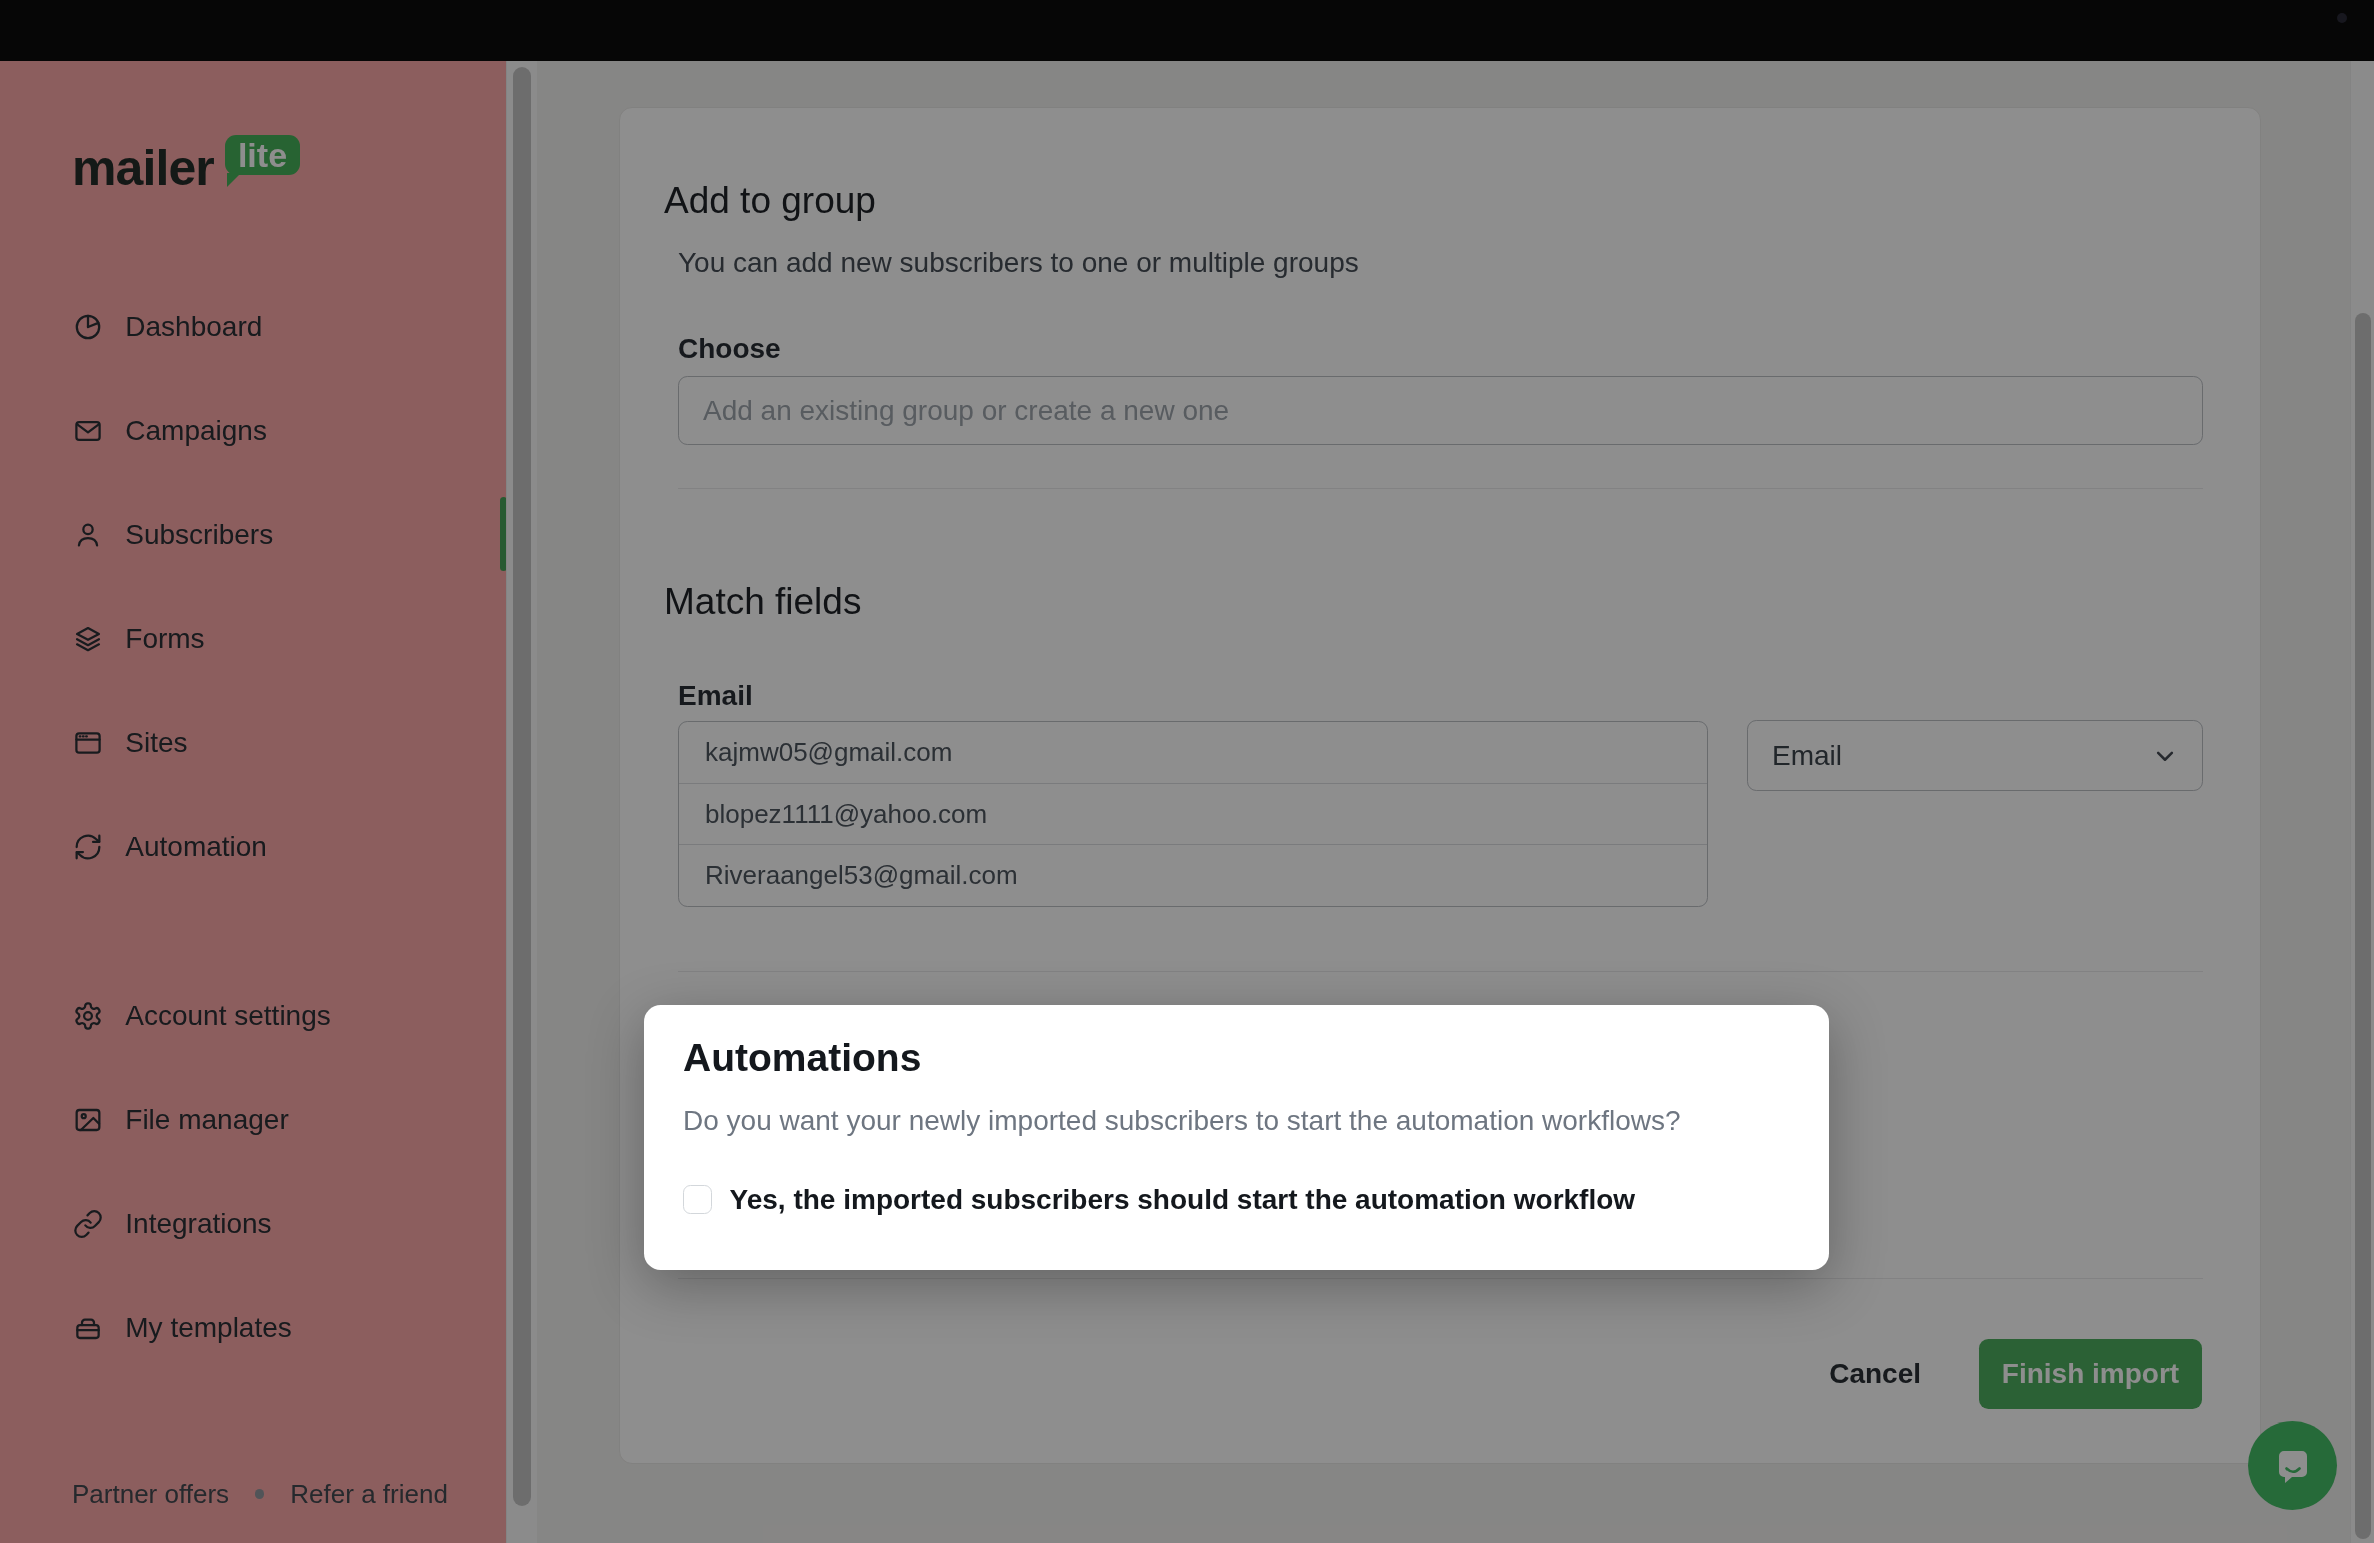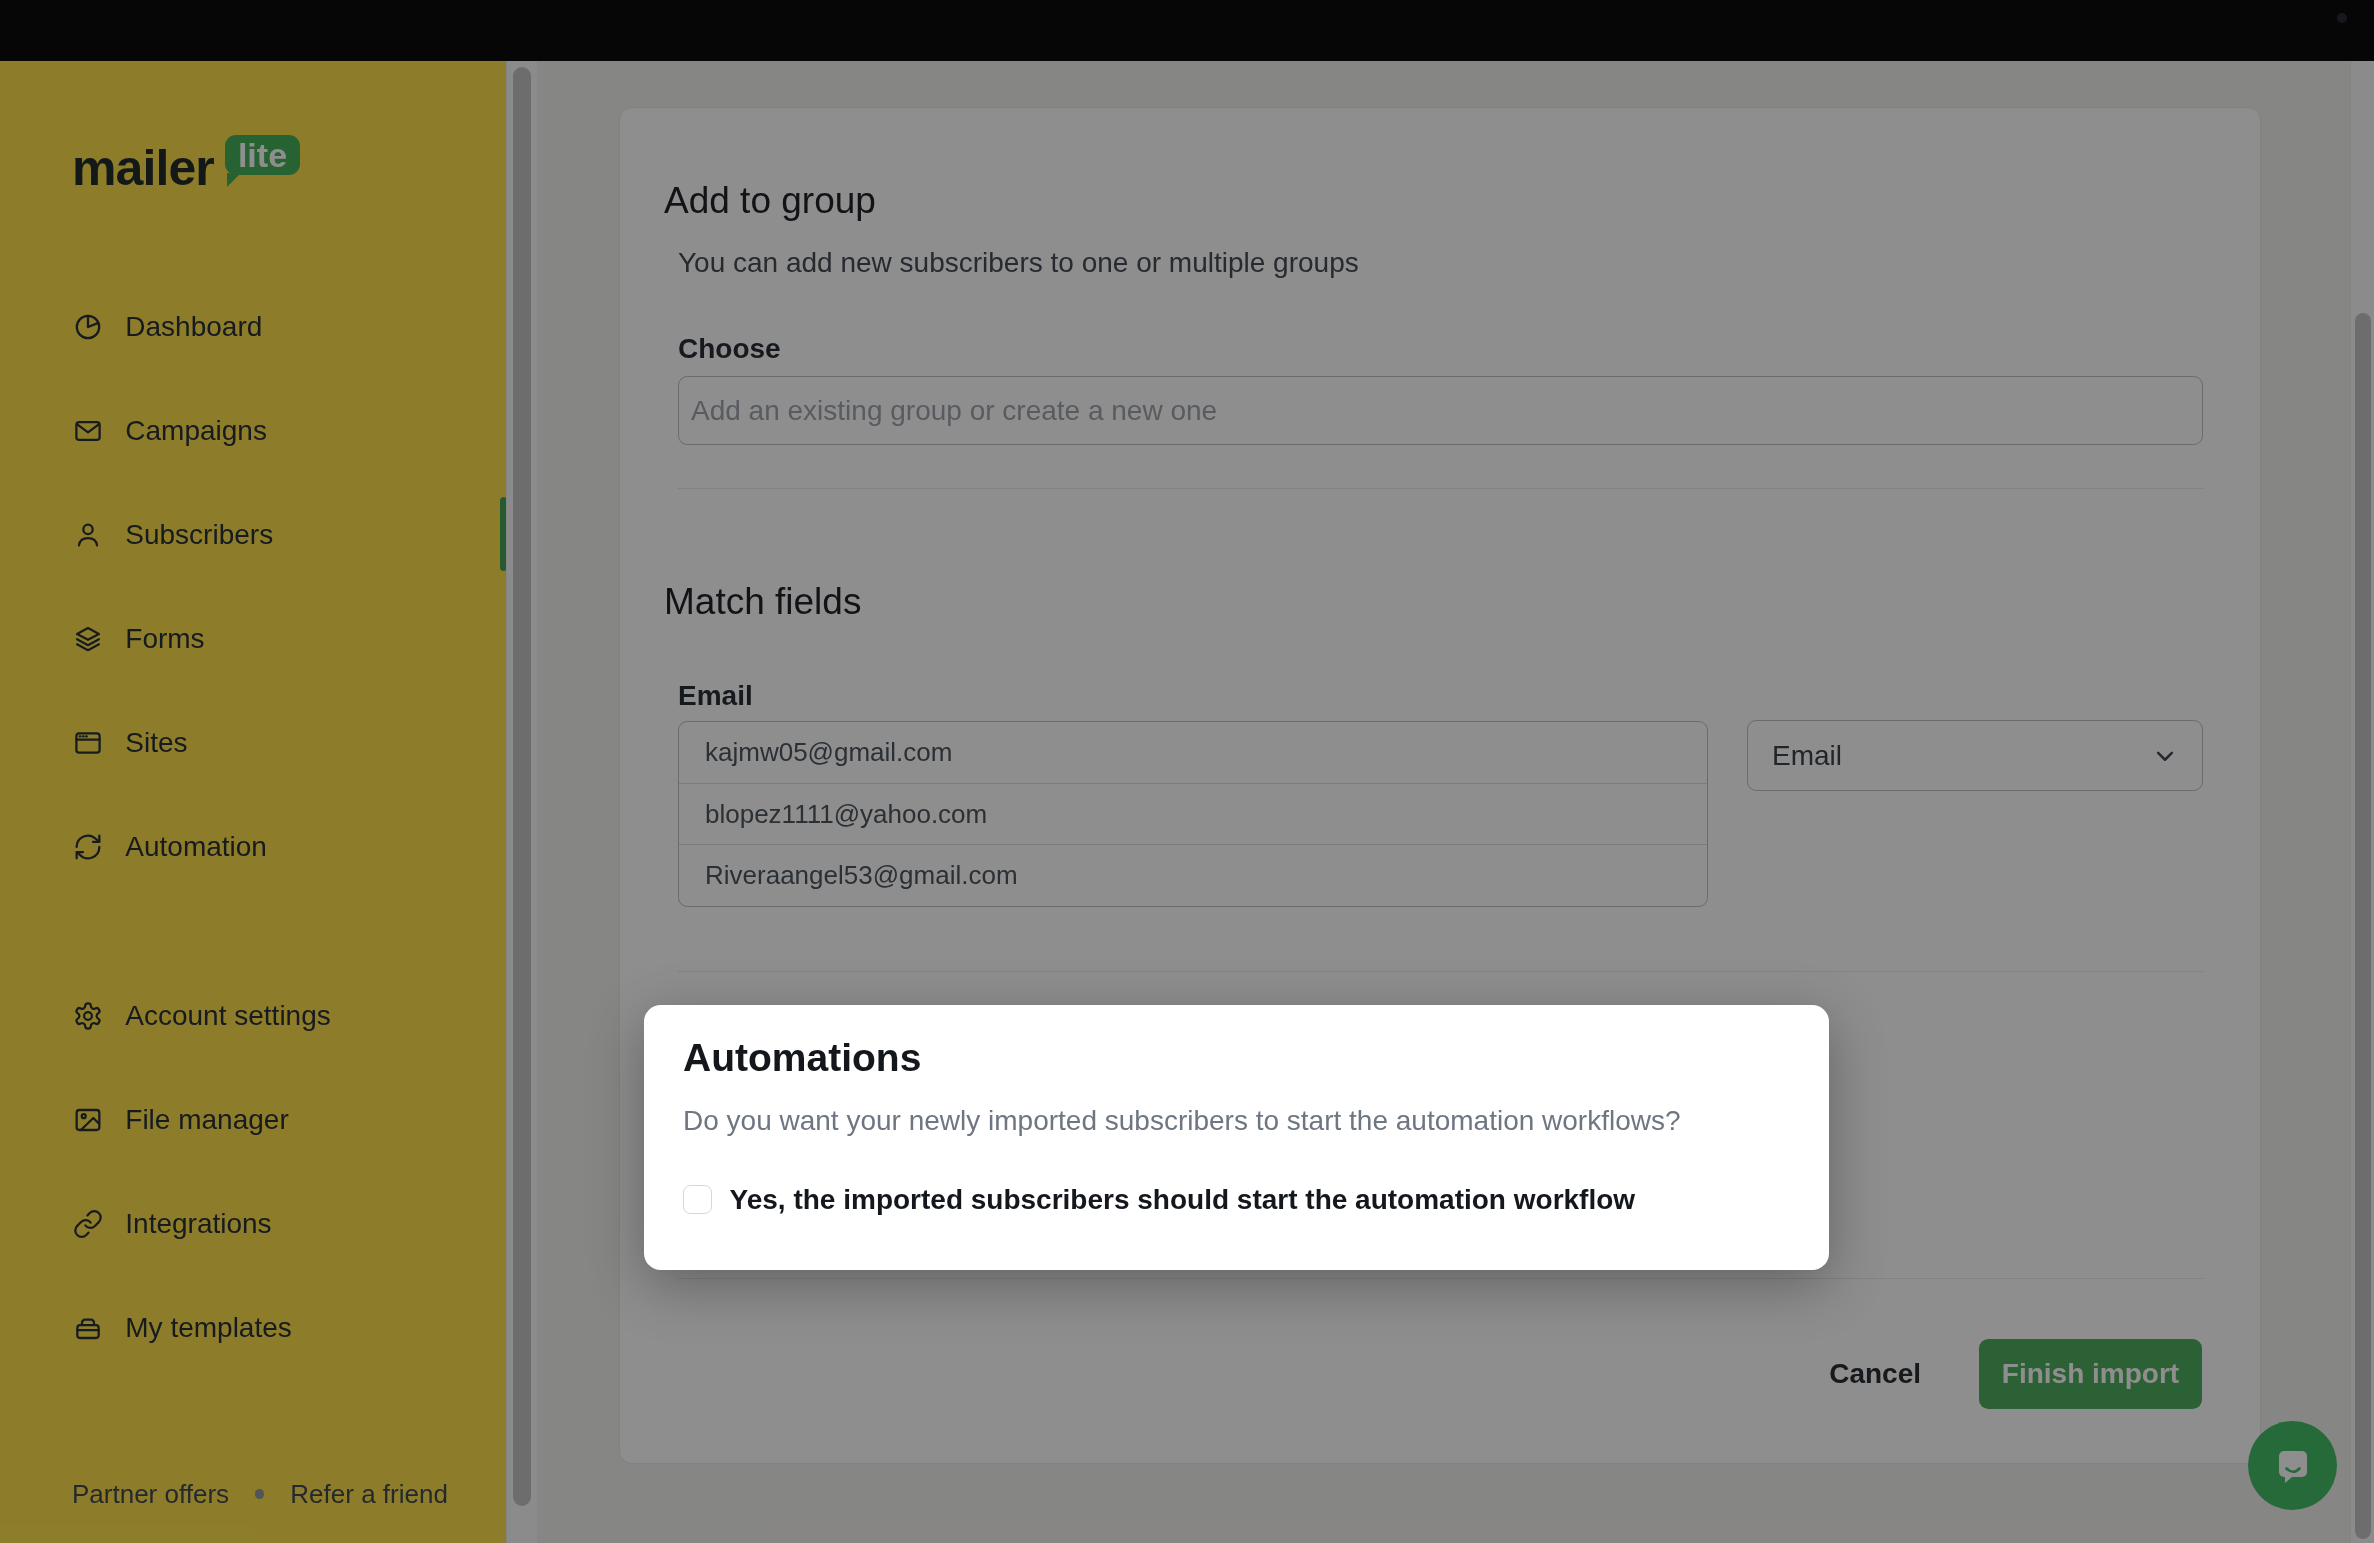--- a/index.html
+++ b/index.html
@@ -21,21 +21,21 @@
   *{margin:0;padding:0;box-sizing:border-box;}
   html,body{width:2375px;height:1543px;overflow:hidden;}
   body{position:relative;font-family:"Liberation Sans",sans-serif;background:#f1f0ee;-webkit-font-smoothing:antialiased;}
   svg{display:block;fill:none;stroke:currentColor;stroke-width:1.7;stroke-linecap:round;stroke-linejoin:round;}
 
   
   .topbar{position:absolute;left:0;top:0;width:2375px;height:61px;background:#000;z-index:5;}
   .topbar-dot{position:absolute;left:2337px;top:13px;width:10.2px;height:10.2px;border-radius:50%;background:#20202e;}
 
   
-  .sidebar{position:absolute;left:0;top:61px;width:506px;height:1482px;background:#fde047;z-index:4;}
+  .sidebar{position:absolute;left:0;top:61px;width:506px;height:1482px;background:#fca5a5;z-index:4;}
   .logo{position:absolute;left:72px;top:72px;display:flex;align-items:flex-start;cursor:pointer;}
   .logo-text{font-size:50px;font-weight:600;letter-spacing:-0.9px;color:#1c2420;line-height:70px;}
   .logo-badge{position:relative;margin-left:11px;margin-top:1.9px;background:var(--green-logo);color:#fff;
     font-size:34px;font-weight:700;line-height:48px;padding:0 13px;border-radius:11px;height:40px;display:flex;align-items:center;}
   .logo-badge::after{content:"";position:absolute;left:1.9px;bottom:-12px;width:0;height:0;
     border-top:14px solid var(--green-logo);border-right:14px solid transparent;}
   .nav{position:absolute;left:0;width:100%;}
   .nav-primary{top:214px;}
   .nav-secondary{top:903px;}
   .nav-item{height:104px;display:flex;align-items:center;gap:21.3px;padding-left:72px;cursor:pointer;}
@@ -55,21 +55,21 @@
   .card{position:absolute;left:83px;top:46px;width:1642px;height:1357px;background:#fff;border:0.9px solid var(--border-card);border-radius:13px;}
   .card .h1{position:absolute;left:44px;font-size:37px;font-weight:400;color:var(--ink);line-height:45px;}
   .t-add{top:70px;}
   .t-match{top:471px;}
   .subtitle{position:absolute;left:58px;top:137px;font-size:28px;color:var(--ink-soft);line-height:35px;}
   .field-label{position:absolute;font-size:28px;font-weight:600;color:var(--ink-label);line-height:33px;}
   .l-choose{left:58px;top:224px;}
   .l-email{left:58px;top:571px;}
   .l-belongs{left:1156px;top:571px;margin-top:36px;}
   .choose-input{position:absolute;left:58px;top:268px;width:1525px;height:69px;border:1.9px solid var(--border-input);
-    border-radius:9.3px;background:#fff;font-size:28px;color:var(--ink);padding:0 12px;font-family:"Liberation Sans",sans-serif;outline:none;}
+    border-radius:9.3px;background:#fff;font-size:28px;color:var(--ink);padding:0 24px;font-family:"Liberation Sans",sans-serif;outline:none;}
   .choose-input::placeholder{color:var(--placeholder);}
   .divider{position:absolute;left:58px;width:1525px;height:0;border-top:1.9px solid var(--divider);}
   .d1{top:380px;}.d2{top:863px;}.d3{top:1170px;}
   .email-rows{position:absolute;left:58px;top:613px;width:1030px;height:186px;border:1.9px solid var(--border-input);border-radius:9.3px;overflow:hidden;background:#fff;}
   .email-row{height:61px;display:flex;align-items:center;padding:0 26px;font-size:26px;color:#474f58;}
   .email-row + .email-row{border-top:1.9px solid var(--row-divider);}
   .select{position:absolute;left:1127px;top:612px;width:456px;height:71px;border:1.9px solid var(--border-input);border-radius:9.3px;
     background:#fff;display:flex;align-items:center;justify-content:space-between;padding:0 22px 0 24px;cursor:pointer;}
   .select .sval{font-size:28px;color:#343c45;line-height:33px;}
   .select .chev{width:30px;height:30px;color:#3c434b;}

